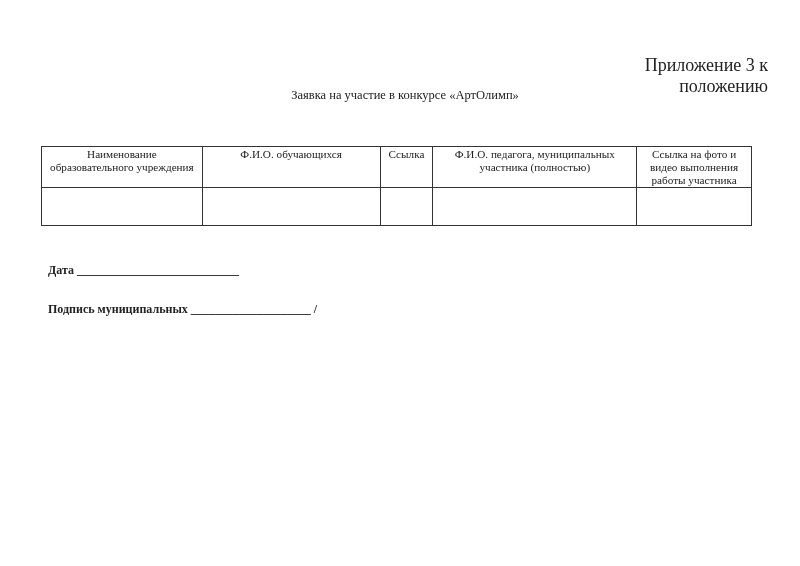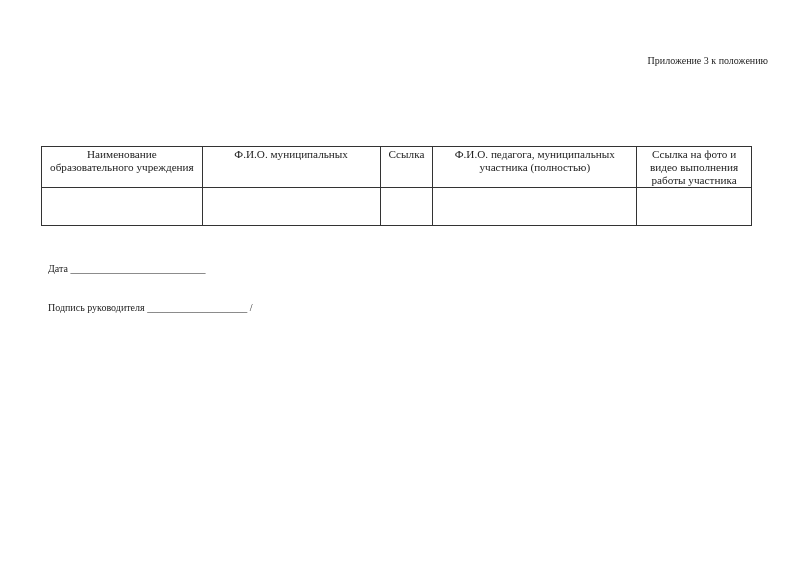--- a/index.html
+++ b/index.html
@@ -2,70 +2,71 @@
 <html><head>
 <meta charset="utf-8">
 <style>
   html, body { margin: 0; padding: 0; }
   body {
     width: 800px; height: 566px; background: #ffffff; position: relative; overflow: hidden;
     font-family: "Liberation Serif", "DejaVu Serif", serif; color: #222;
   }
   .annex {
     position: absolute; left: 560px; top: 55px; width: 208px; text-align: right;
-    font-size: 10px;
+    font-size: 18px;
   }
   .title {
     position: absolute; left: 150px; top: 88px; width: 510px; text-align: center;
     font-size: 12.5px; line-height: 15px;
   }
   table.app {
     position: absolute; left: 41px; top: 146px; width: 711px;
     border-collapse: collapse; font-size: 11.2px; line-height: 13px;
   }
   table.app td, table.app th {
     border: 1px solid #333; text-align: center; vertical-align: top; padding: 1px 2px 0 2px;
     font-weight: normal;
   }
   table.app thead th { height: 37px; margin-top: 10px; }
   table.app tbody td { height: 36px; }
   .sig {
-    position: absolute; left: 48px; font-size: 10px;
+    position: absolute; left: 48px; font-size: 12px; font-weight: bold;
   }
 </style>
 </head>
 <body>
 
 <div class="annex">Приложение 3 к положению</div>
 
 <div class="title">
+  <div>Заявка на участие в конкурсе «АртОлимп»</div>
 </div>
 
 <table class="app">
   <colgroup>
     <col style="width:161px">
     <col style="width:178px">
     <col style="width:53px">
     <col style="width:204px">
     <col style="width:115px">
   </colgroup>
   <thead>
     <tr>
       <th>Наименование образовательного учреждения</th>
-      <th>Ф.И.О. муниципальных</th>
+      <th>Ф.И.О. обучающихся</th>
       <th>Ссылка</th>
       <th>Ф.И.О. педагога, муниципальных участника (полностью)</th>
       <th>Ссылка на фото и видео выполнения работы участника</th>
     </tr>
   </thead>
   <tbody>
     <tr>
       <td></td>
       <td></td>
       <td></td>
       <td></td>
       <td></td>
     </tr>
   </tbody>
 </table>
 
 <div class="sig" style="top:263px;">Дата ___________________________</div>
-<div class="sig" style="top:302px;">Подпись руководителя ____________________ /</div>
+<div class="sig" style="top:302px;">Подпись муниципальных ____________________ /</div>
 
 </body></html>

